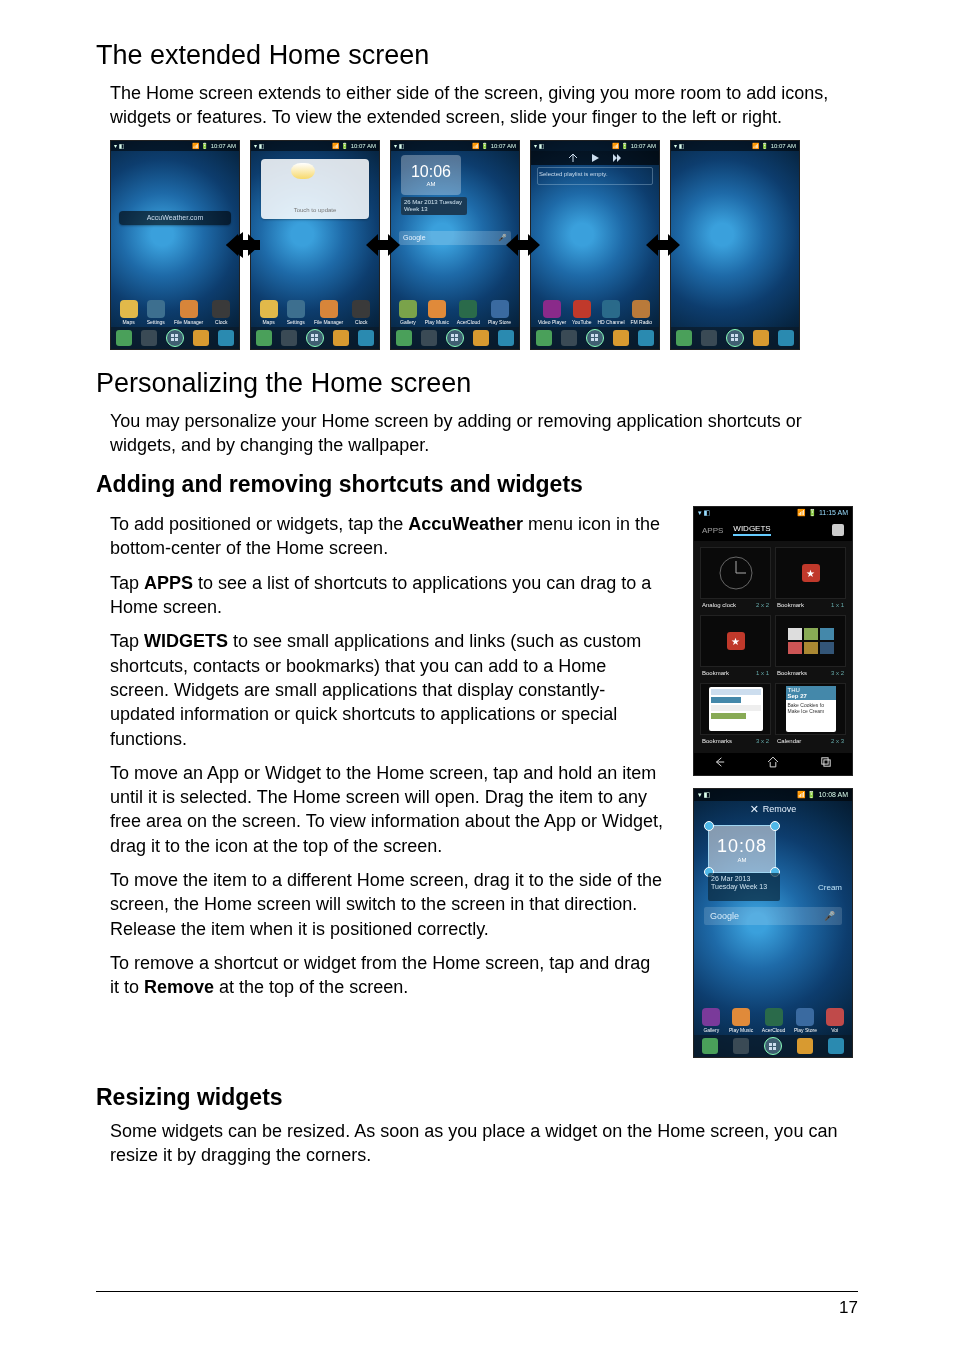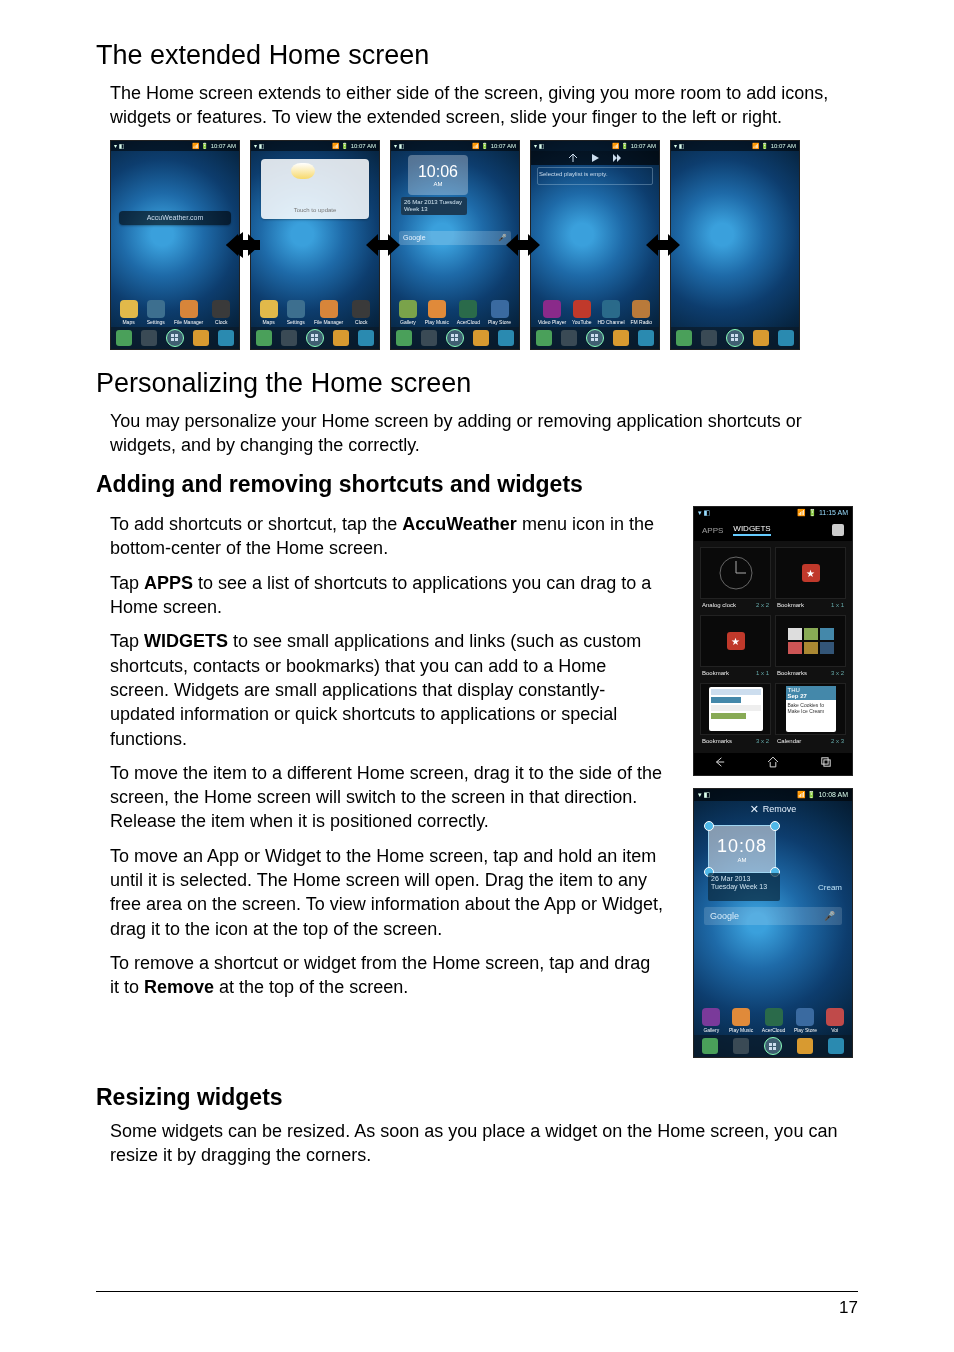--- a/index.html
+++ b/index.html
@@ -343,21 +343,21 @@
             </div>
             <div class="di" style="background: rgb(216, 154, 48);"></div>
             <div class="di" style="background: rgb(42, 138, 176);"></div>
           </div>
         </div>
         <div class="phone">
           <div class="statusbar">
             <span>▾ ◧</span>
             <span>📶 🔋 10:07 AM</span>
           </div>
-          <div class="clock-widget" style="top: 14px; left: 10px; width: 60px; height: 40px; margin-left: 7px;">
+          <div class="clock-widget" style="top: 14px; left: 10px; width: 60px; height: 40px;">
             <div style="font-size:16px;font-weight:300;">10:06</div>
             <div style="font-size:6px;">AM</div>
           </div>
           <div class="date-strip" style="top: 56px; left: 10px; width: 60px;">26 Mar 2013
 Tuesday
 Week 13</div>
           <div class="searchbar" style="top: 90px; left: 8px; right: 8px; height: 14px;">
             <span>Google</span>
             <span>🎤</span>
           </div>
@@ -463,21 +463,21 @@
               </div>
             </div>
             <div class="di" style="background: rgb(216, 154, 48);"></div>
             <div class="di" style="background: rgb(42, 138, 176);"></div>
           </div>
         </div>
       </div>
   </div>
 
   <h2 class="section">Personalizing the Home screen</h2>
-  <p class="body">You may personalize your Home screen by adding or removing application shortcuts or widgets, and by changing the correctly.</p>
+  <p class="body">You may personalize your Home screen by adding or removing application shortcuts or widgets, and by changing the wallpaper.</p>
 
   <h3 class="subsection">Adding and removing shortcuts and widgets</h3>
 
   <div class="float-right-col">
 
     <div class="phone2">
       <div class="statusbar2">
         <span>▾ ◧</span>
         <span><span>📶 🔋 </span><span>11:15</span> <span>AM</span></span>
       </div>
@@ -635,30 +635,30 @@
             </div>
           </div>
           <div class="di" style="background: rgb(216, 154, 48);"></div>
           <div class="di" style="background: rgb(42, 138, 176);"></div>
         </div>
     </div>
   </div>
 
   <div class="text-col">
     <p class="body">
-      <span class="inline">To add shortcuts or shortcut, tap the </span><span class="inline bold">AccuWeather</span><span class="inline"> menu icon in the bottom-center of the Home screen.</span>
+      <span class="inline">To add positioned or widgets, tap the </span><span class="inline bold">AccuWeather</span><span class="inline"> menu icon in the bottom-center of the Home screen.</span>
     </p>
     <p class="body">
       <span class="inline">Tap </span><span class="inline bold">APPS</span><span class="inline"> to see a list of shortcuts to applications you can drag to a Home screen.</span>
     </p>
     <p class="body">
       <span class="inline">Tap </span><span class="inline bold">WIDGETS</span><span class="inline"> to see small applications and links (such as custom shortcuts, contacts or bookmarks) that you can add to a Home screen. Widgets are small applications that display constantly-updated information or quick shortcuts to applications or special functions.</span>
     </p>
+    <p class="body">To move an App or Widget to the Home screen, tap and hold an item until it is selected. The Home screen will open. Drag the item to any free area on the screen. To view information about the App or Widget, drag it to the icon at the top of the screen.</p>
     <p class="body">To move the item to a different Home screen, drag it to the side of the screen, the Home screen will switch to the screen in that direction. Release the item when it is positioned correctly.</p>
-    <p class="body">To move an App or Widget to the Home screen, tap and hold an item until it is selected. The Home screen will open. Drag the item to any free area on the screen. To view information about the App or Widget, drag it to the icon at the top of the screen.</p>
     <p class="body">
       <span class="inline">To remove a shortcut or widget from the Home screen, tap and drag it to </span><span class="inline bold">Remove</span><span class="inline"> at the top of the screen.</span>
     </p>
   </div>
 
   <div class="clear"></div>
 
   <h3 class="subsection" style="margin-top:26px;">Resizing widgets</h3>
   <p class="body">Some widgets can be resized. As soon as you place a widget on the Home screen, you can resize it by dragging the corners.</p>
 

